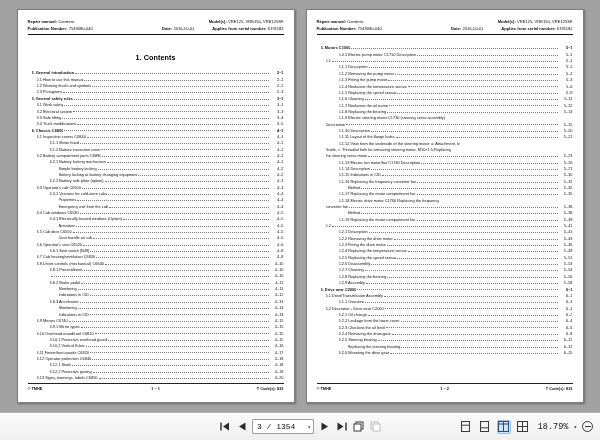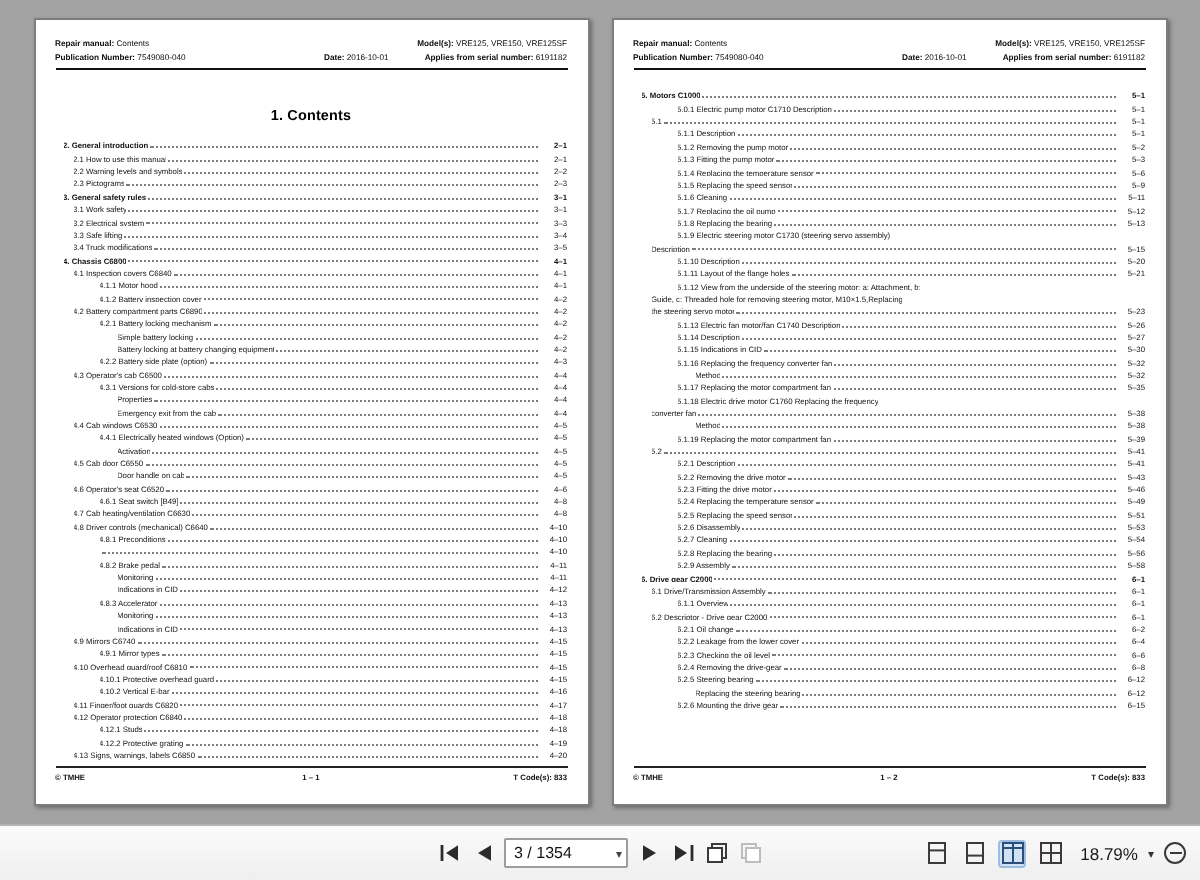--- a/index.html
+++ b/index.html
@@ -82,21 +82,21 @@
   }
   .ft-left { flex: 1 1 0; text-align: left; }
   .ft-mid  { flex: 1 1 0; text-align: center; }
   .ft-right{ flex: 1 1 0; text-align: right; }
 
   
   #toolbar {
     position: absolute; left: 0; bottom: 0; width: 600px; height: 28px;
     background: linear-gradient(#fbfbfb, #efefef);
     border-top: 1px solid #b4b4b4;
-    display: flex; align-items: center;
+    display: flex; align-items: center; font-family: Liberation Mono, monospace;
   }
   .tb-center {
     position: absolute; left: 0; right: 0; margin: 0 auto;
     width: 180px; display: flex; align-items: center; gap: 4px;
     justify-content: center;
   }
   .tb-btn {
     width: 13px; height: 14px; display: flex; align-items: center;
     justify-content: center; color: #2b2b2b; font-size: 9px;
     background: transparent; border: none; cursor: pointer;

